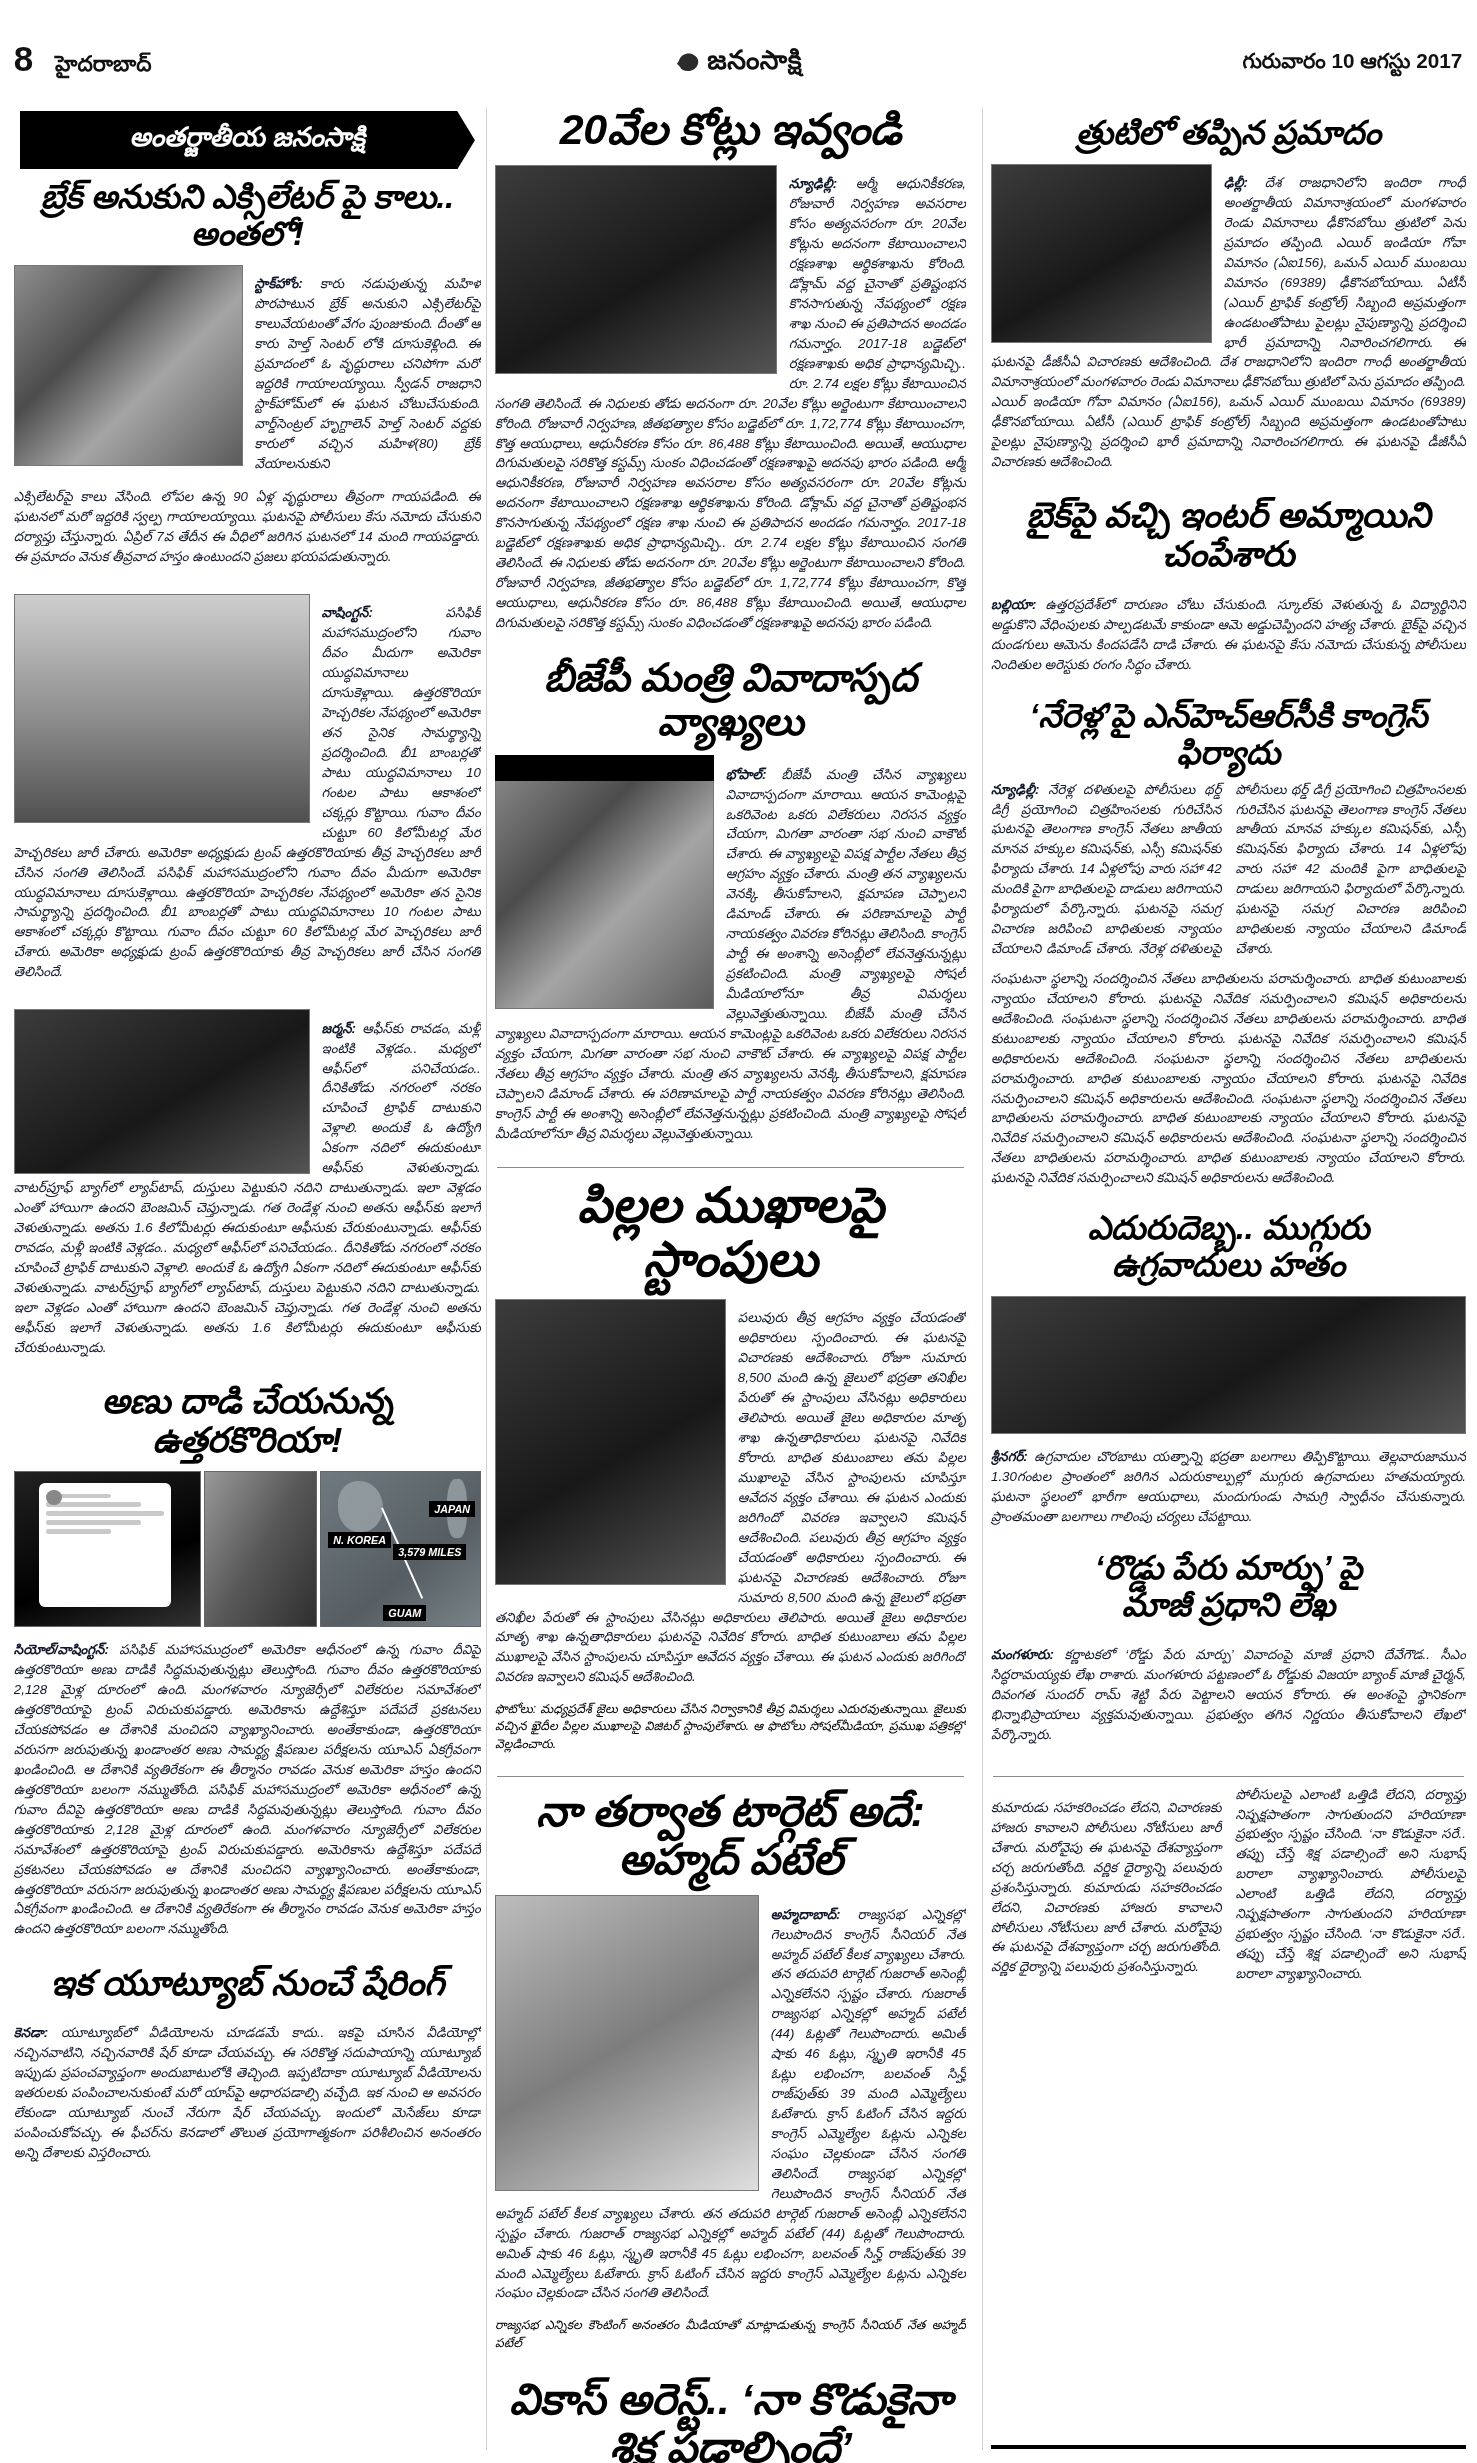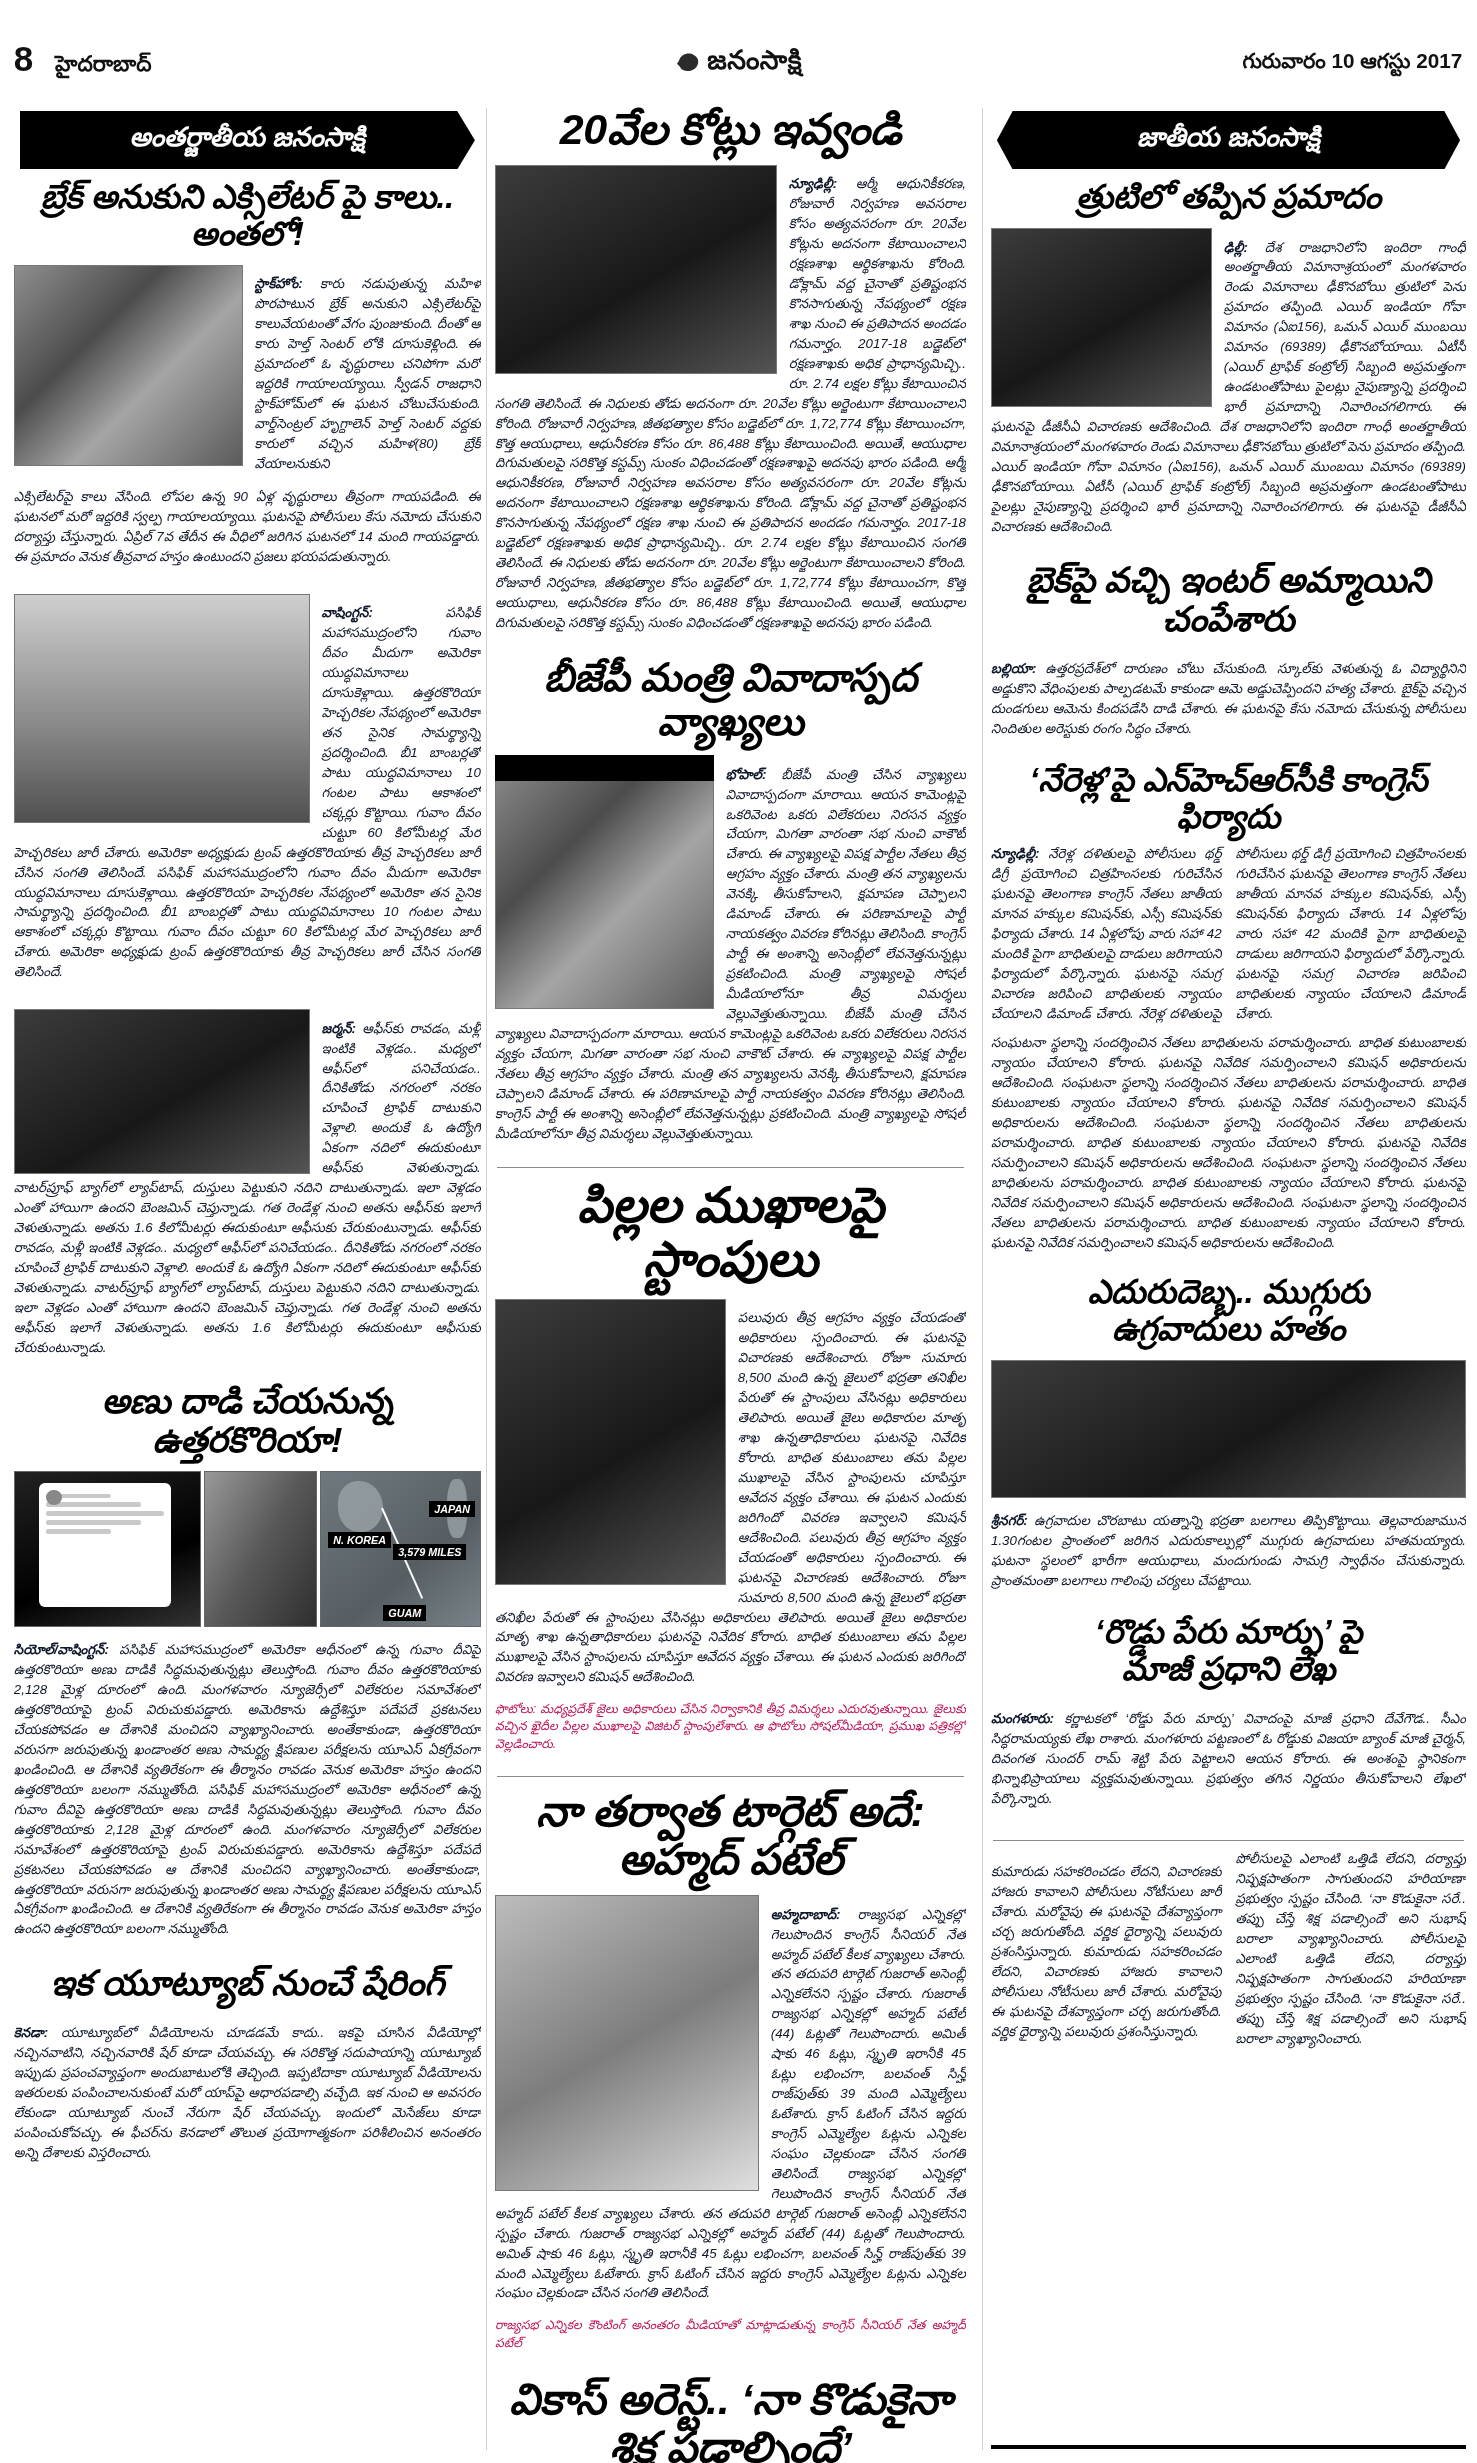--- a/index.html
+++ b/index.html
@@ -27,21 +27,21 @@
   .banner.notch-both{clip-path:polygon(0 50%,15.8px 0,calc(100% - 15.8px) 0,100% 50%,calc(100% - 15.8px) 100%,15.8px 100%);}
   .hl{font-weight:bold;color:#000;text-align:center;line-height:1.12;margin:9.9px 0 7.9px;letter-spacing:-0.3px;}
   .hl-34{font-size:33px;} .hl-36{font-size:35px;} .hl-40{font-size:39px;}
   .hl-44{font-size:43px;} .hl-50{font-size:49px;}
   .hl-left{text-align:center;}
   
   .article{margin-bottom:9.9px;overflow:hidden;}
   .body{font-size:13.3px;line-height:1.5;text-align:justify;color:#0f172a;}
   .byline{font-weight:bold;}
   .cols2{column-count:2;column-gap:13.8px;}
-  .caption{font-size:12.3px;line-height:1.45;text-align:justify;color:#be185d;margin-top:3.9px;}
+  .caption{font-size:12.3px;line-height:1.45;text-align:justify;color:#000000;margin-top:3.9px;}
   .rule{border:0;border-top:1px solid #8a8a8a;margin:7.9px 2px;}
   .endbar{position:absolute;left:991px;top:2445px;width:475px;height:3.9px;background:#000;}
   
   .photo{float:left;margin:3.9px 11.8px 3.9px 0;background:
       linear-gradient(135deg,#8f8f8f 0%,#4c4c4c 35%,#a5a5a5 60%,#5a5a5a 100%);
       position:relative;box-shadow:inset 0 0 0 1px #777;}
   .photo.dark{background:linear-gradient(150deg,#3c3c3c,#181818 55%,#555);}
   .photo.sky{background:linear-gradient(180deg,#cfcfcf,#8c8c8c 55%,#4f4f4f);}
   .photo .blackcap{position:absolute;left:0;top:0;right:0;height:25.6px;background:#000;}
   .strip{display:flex;gap:3.9px;margin:3.9px 0 7.9px;}
@@ -160,21 +160,20 @@
     <div class="photo" style="width:264px;height:296px;background:linear-gradient(150deg,#bdbdbd,#7d7d7d 50%,#e0e0e0)"></div>
     <p class="body"><b class="byline">అహ్మదాబాద్:</b> <span>రాజ్యసభ ఎన్నికల్లో గెలుపొందిన కాంగ్రెస్ సీనియర్ నేత అహ్మద్ పటేల్ కీలక వ్యాఖ్యలు చేశారు. తన తదుపరి టార్గెట్ గుజరాత్ అసెంబ్లీ ఎన్నికలేనని స్పష్టం చేశారు. గుజరాత్ రాజ్యసభ ఎన్నికల్లో అహ్మద్ పటేల్ (44) ఓట్లతో గెలుపొందారు. అమిత్ షాకు 46 ఓట్లు, స్మృతి ఇరానీకి 45 ఓట్లు లభించగా, బలవంత్ సిన్హ్ రాజ్‌పుత్‌కు 39 మంది ఎమ్మెల్యేలు ఓటేశారు. క్రాస్ ఓటింగ్ చేసిన ఇద్దరు కాంగ్రెస్ ఎమ్మెల్యేల ఓట్లను ఎన్నికల సంఘం చెల్లకుండా చేసిన సంగతి తెలిసిందే. రాజ్యసభ ఎన్నికల్లో గెలుపొందిన కాంగ్రెస్ సీనియర్ నేత అహ్మద్ పటేల్ కీలక వ్యాఖ్యలు చేశారు. తన తదుపరి టార్గెట్ గుజరాత్ అసెంబ్లీ ఎన్నికలేనని స్పష్టం చేశారు. గుజరాత్ రాజ్యసభ ఎన్నికల్లో అహ్మద్ పటేల్ (44) ఓట్లతో గెలుపొందారు. అమిత్ షాకు 46 ఓట్లు, స్మృతి ఇరానీకి 45 ఓట్లు లభించగా, బలవంత్ సిన్హ్ రాజ్‌పుత్‌కు 39 మంది ఎమ్మెల్యేలు ఓటేశారు. క్రాస్ ఓటింగ్ చేసిన ఇద్దరు కాంగ్రెస్ ఎమ్మెల్యేల ఓట్లను ఎన్నికల సంఘం చెల్లకుండా చేసిన సంగతి తెలిసిందే.</span></p>
     <p class="caption">రాజ్యసభ ఎన్నికల కౌంటింగ్ అనంతరం మీడియాతో మాట్లాడుతున్న కాంగ్రెస్ సీనియర్ నేత అహ్మద్ పటేల్</p>
   </div>
 
   <div class="hl hl-44 hl-left">వికాస్ అరెస్ట్.. ‘నా కొడుకైనా శిక్ష పడాల్సిందే’</div>
 
 </div>
 
 <div class="col col-right">
-  <div class="banner notch-both">జాతీయ జనంసాక్షి</div>
 
   <div class="hl hl-34">త్రుటిలో తప్పిన ప్రమాదం</div>
   <div class="article">
     <div class="photo dark" style="width:221px;height:179px"></div>
     <p class="body"><b class="byline">ఢిల్లీ:</b> <span>దేశ రాజధానిలోని ఇందిరా గాంధీ అంతర్జాతీయ విమానాశ్రయంలో మంగళవారం రెండు విమానాలు ఢీకొనబోయి త్రుటిలో పెను ప్రమాదం తప్పింది. ఎయిర్ ఇండియా గోవా విమానం (ఏఐ156), ఒమన్ ఎయిర్ ముంబయి విమానం (69389) ఢీకొనబోయాయి. ఏటీసీ (ఎయిర్ ట్రాఫిక్ కంట్రోల్) సిబ్బంది అప్రమత్తంగా ఉండటంతోపాటు పైలట్లు నైపుణ్యాన్ని ప్రదర్శించి భారీ ప్రమాదాన్ని నివారించగలిగారు. ఈ ఘటనపై డీజీసీఏ విచారణకు ఆదేశించింది. దేశ రాజధానిలోని ఇందిరా గాంధీ అంతర్జాతీయ విమానాశ్రయంలో మంగళవారం రెండు విమానాలు ఢీకొనబోయి త్రుటిలో పెను ప్రమాదం తప్పింది. ఎయిర్ ఇండియా గోవా విమానం (ఏఐ156), ఒమన్ ఎయిర్ ముంబయి విమానం (69389) ఢీకొనబోయాయి. ఏటీసీ (ఎయిర్ ట్రాఫిక్ కంట్రోల్) సిబ్బంది అప్రమత్తంగా ఉండటంతోపాటు పైలట్లు నైపుణ్యాన్ని ప్రదర్శించి భారీ ప్రమాదాన్ని నివారించగలిగారు. ఈ ఘటనపై డీజీసీఏ విచారణకు ఆదేశించింది.</span></p>
   </div>
 
   <div class="hl hl-36">బైక్‌పై వచ్చి ఇంటర్ అమ్మాయిని చంపేశారు</div>
   <div class="article">
     <p class="body"><b class="byline">బల్లియా:</b> <span>ఉత్తరప్రదేశ్‌లో దారుణం చోటు చేసుకుంది. స్కూల్‌కు వెళుతున్న ఓ విద్యార్థినిని అడ్డుకొని వేధింపులకు పాల్పడటమే కాకుండా ఆమె అడ్డుచెప్పిందని హత్య చేశారు. బైక్‌పై వచ్చిన దుండగులు ఆమెను కిందపడేసి దాడి చేశారు. ఈ ఘటనపై కేసు నమోదు చేసుకున్న పోలీసులు నిందితుల అరెస్టుకు రంగం సిద్ధం చేశారు.</span></p>

